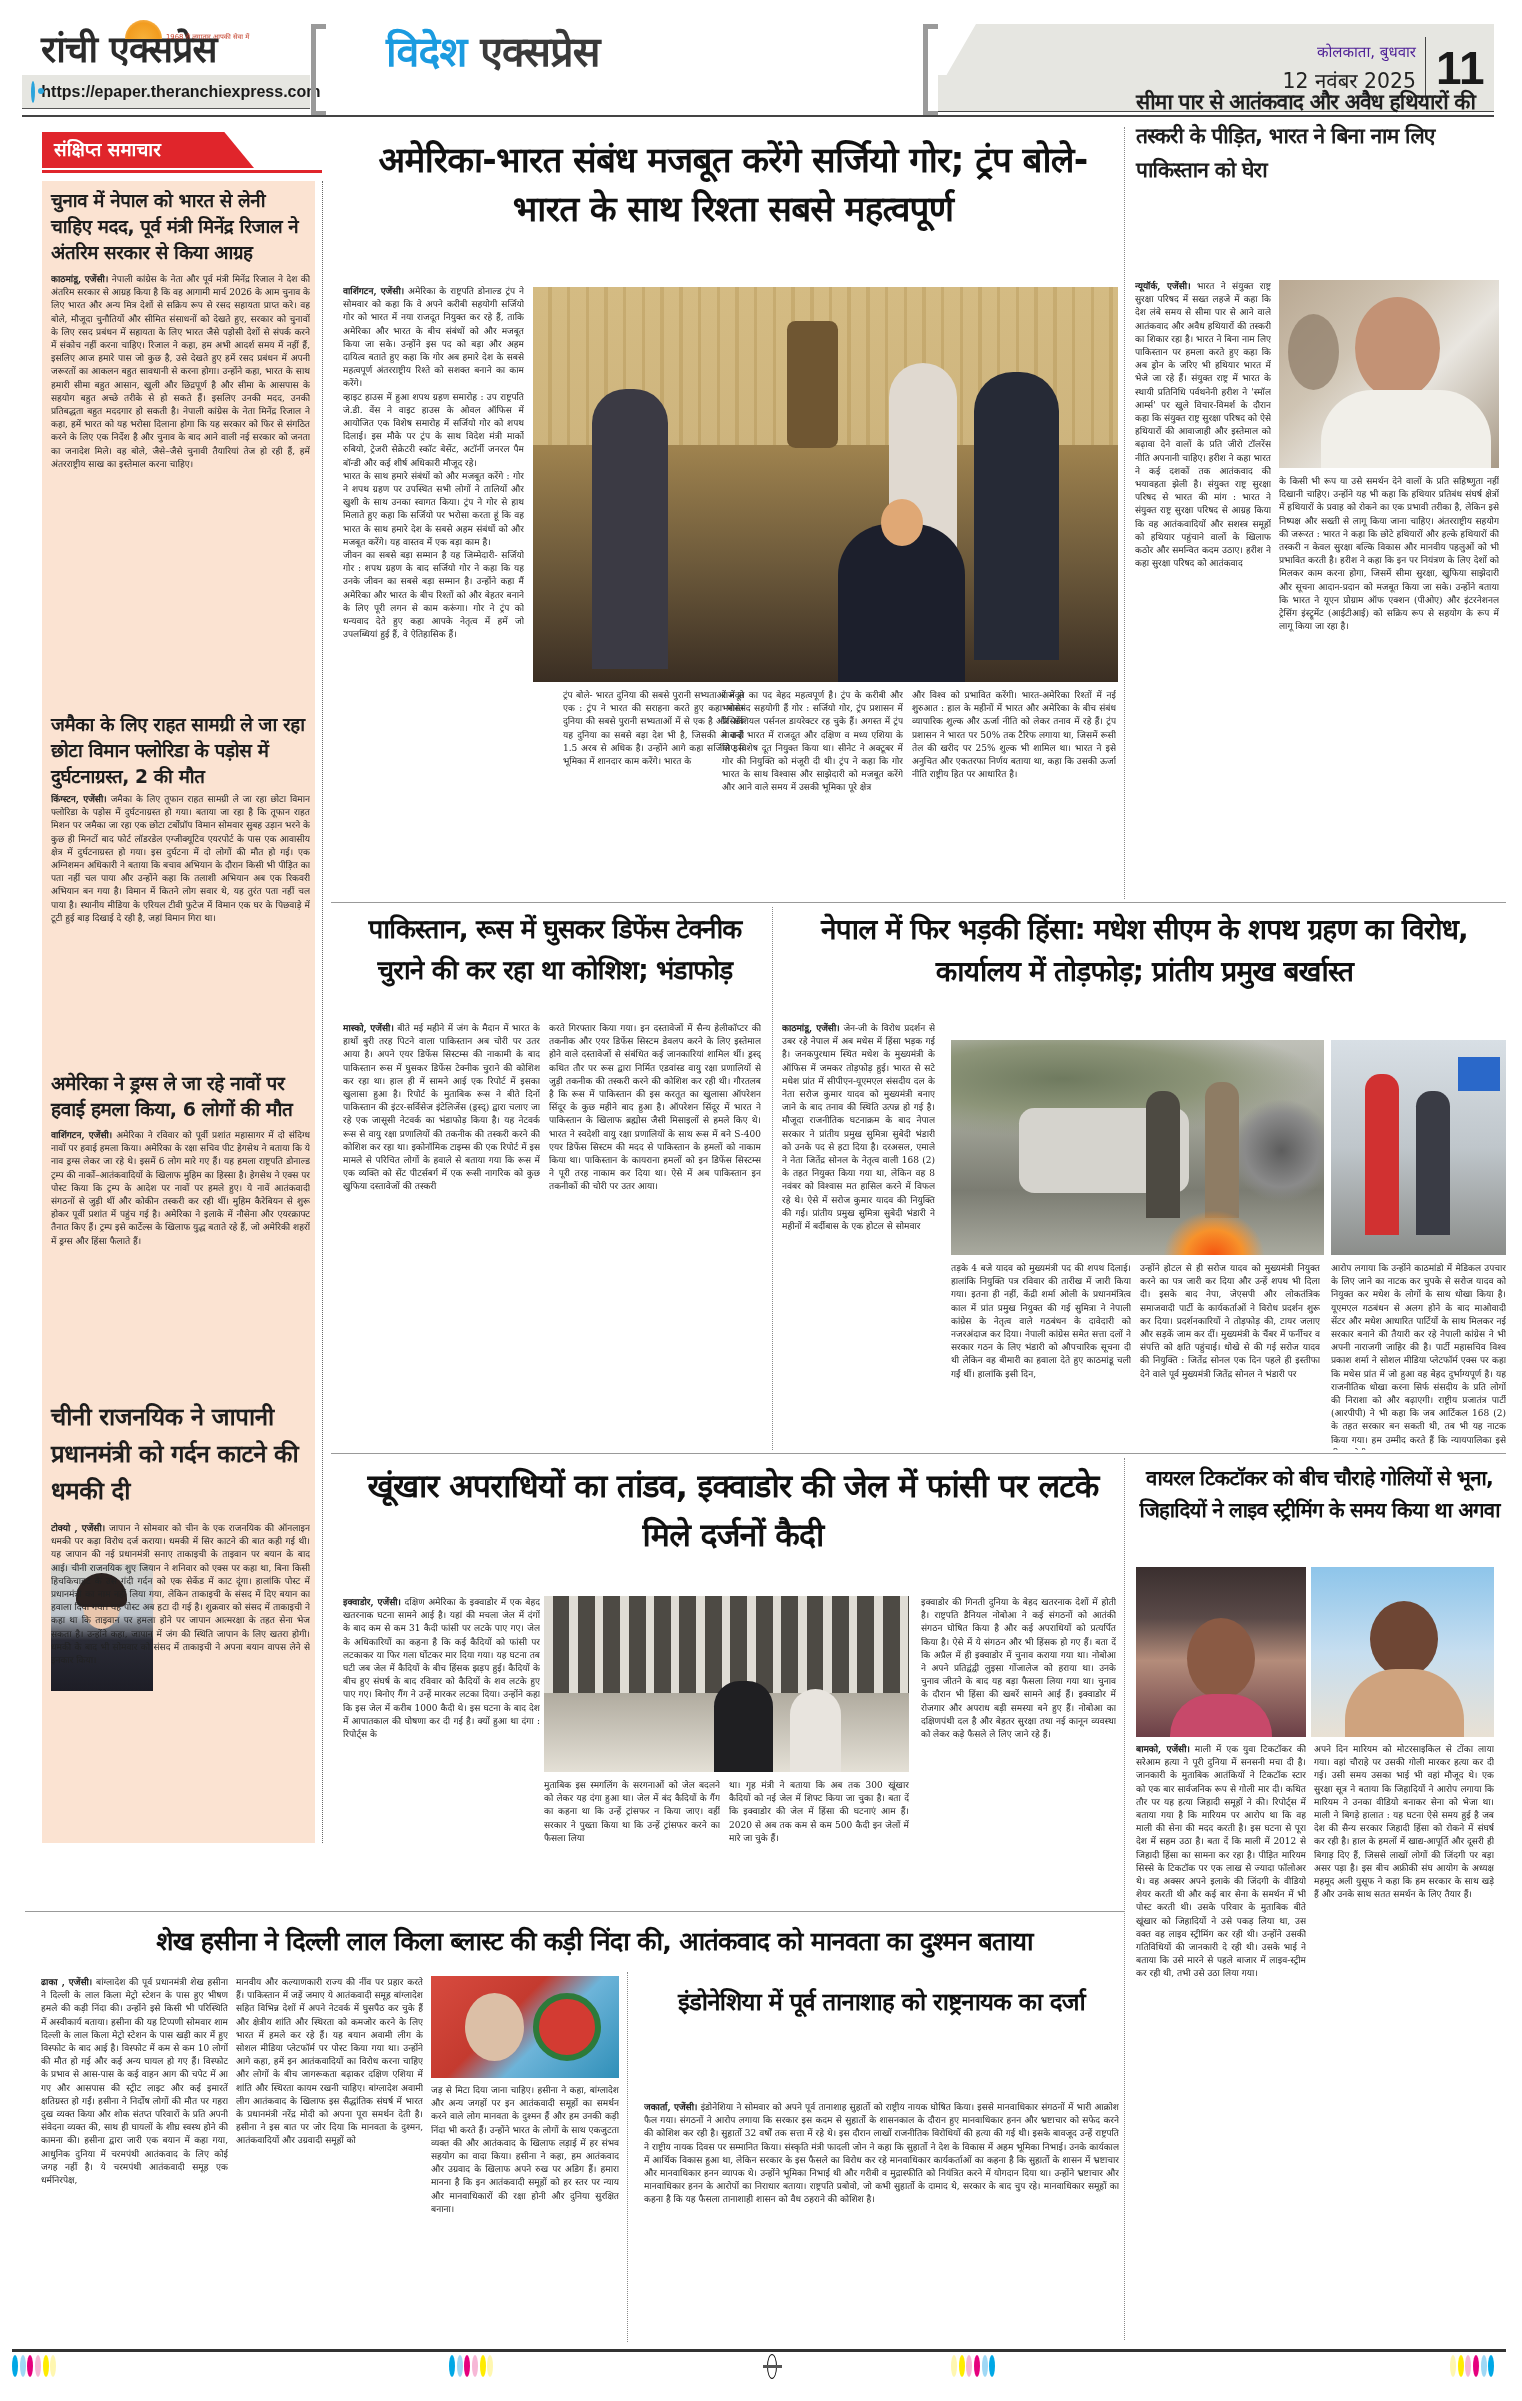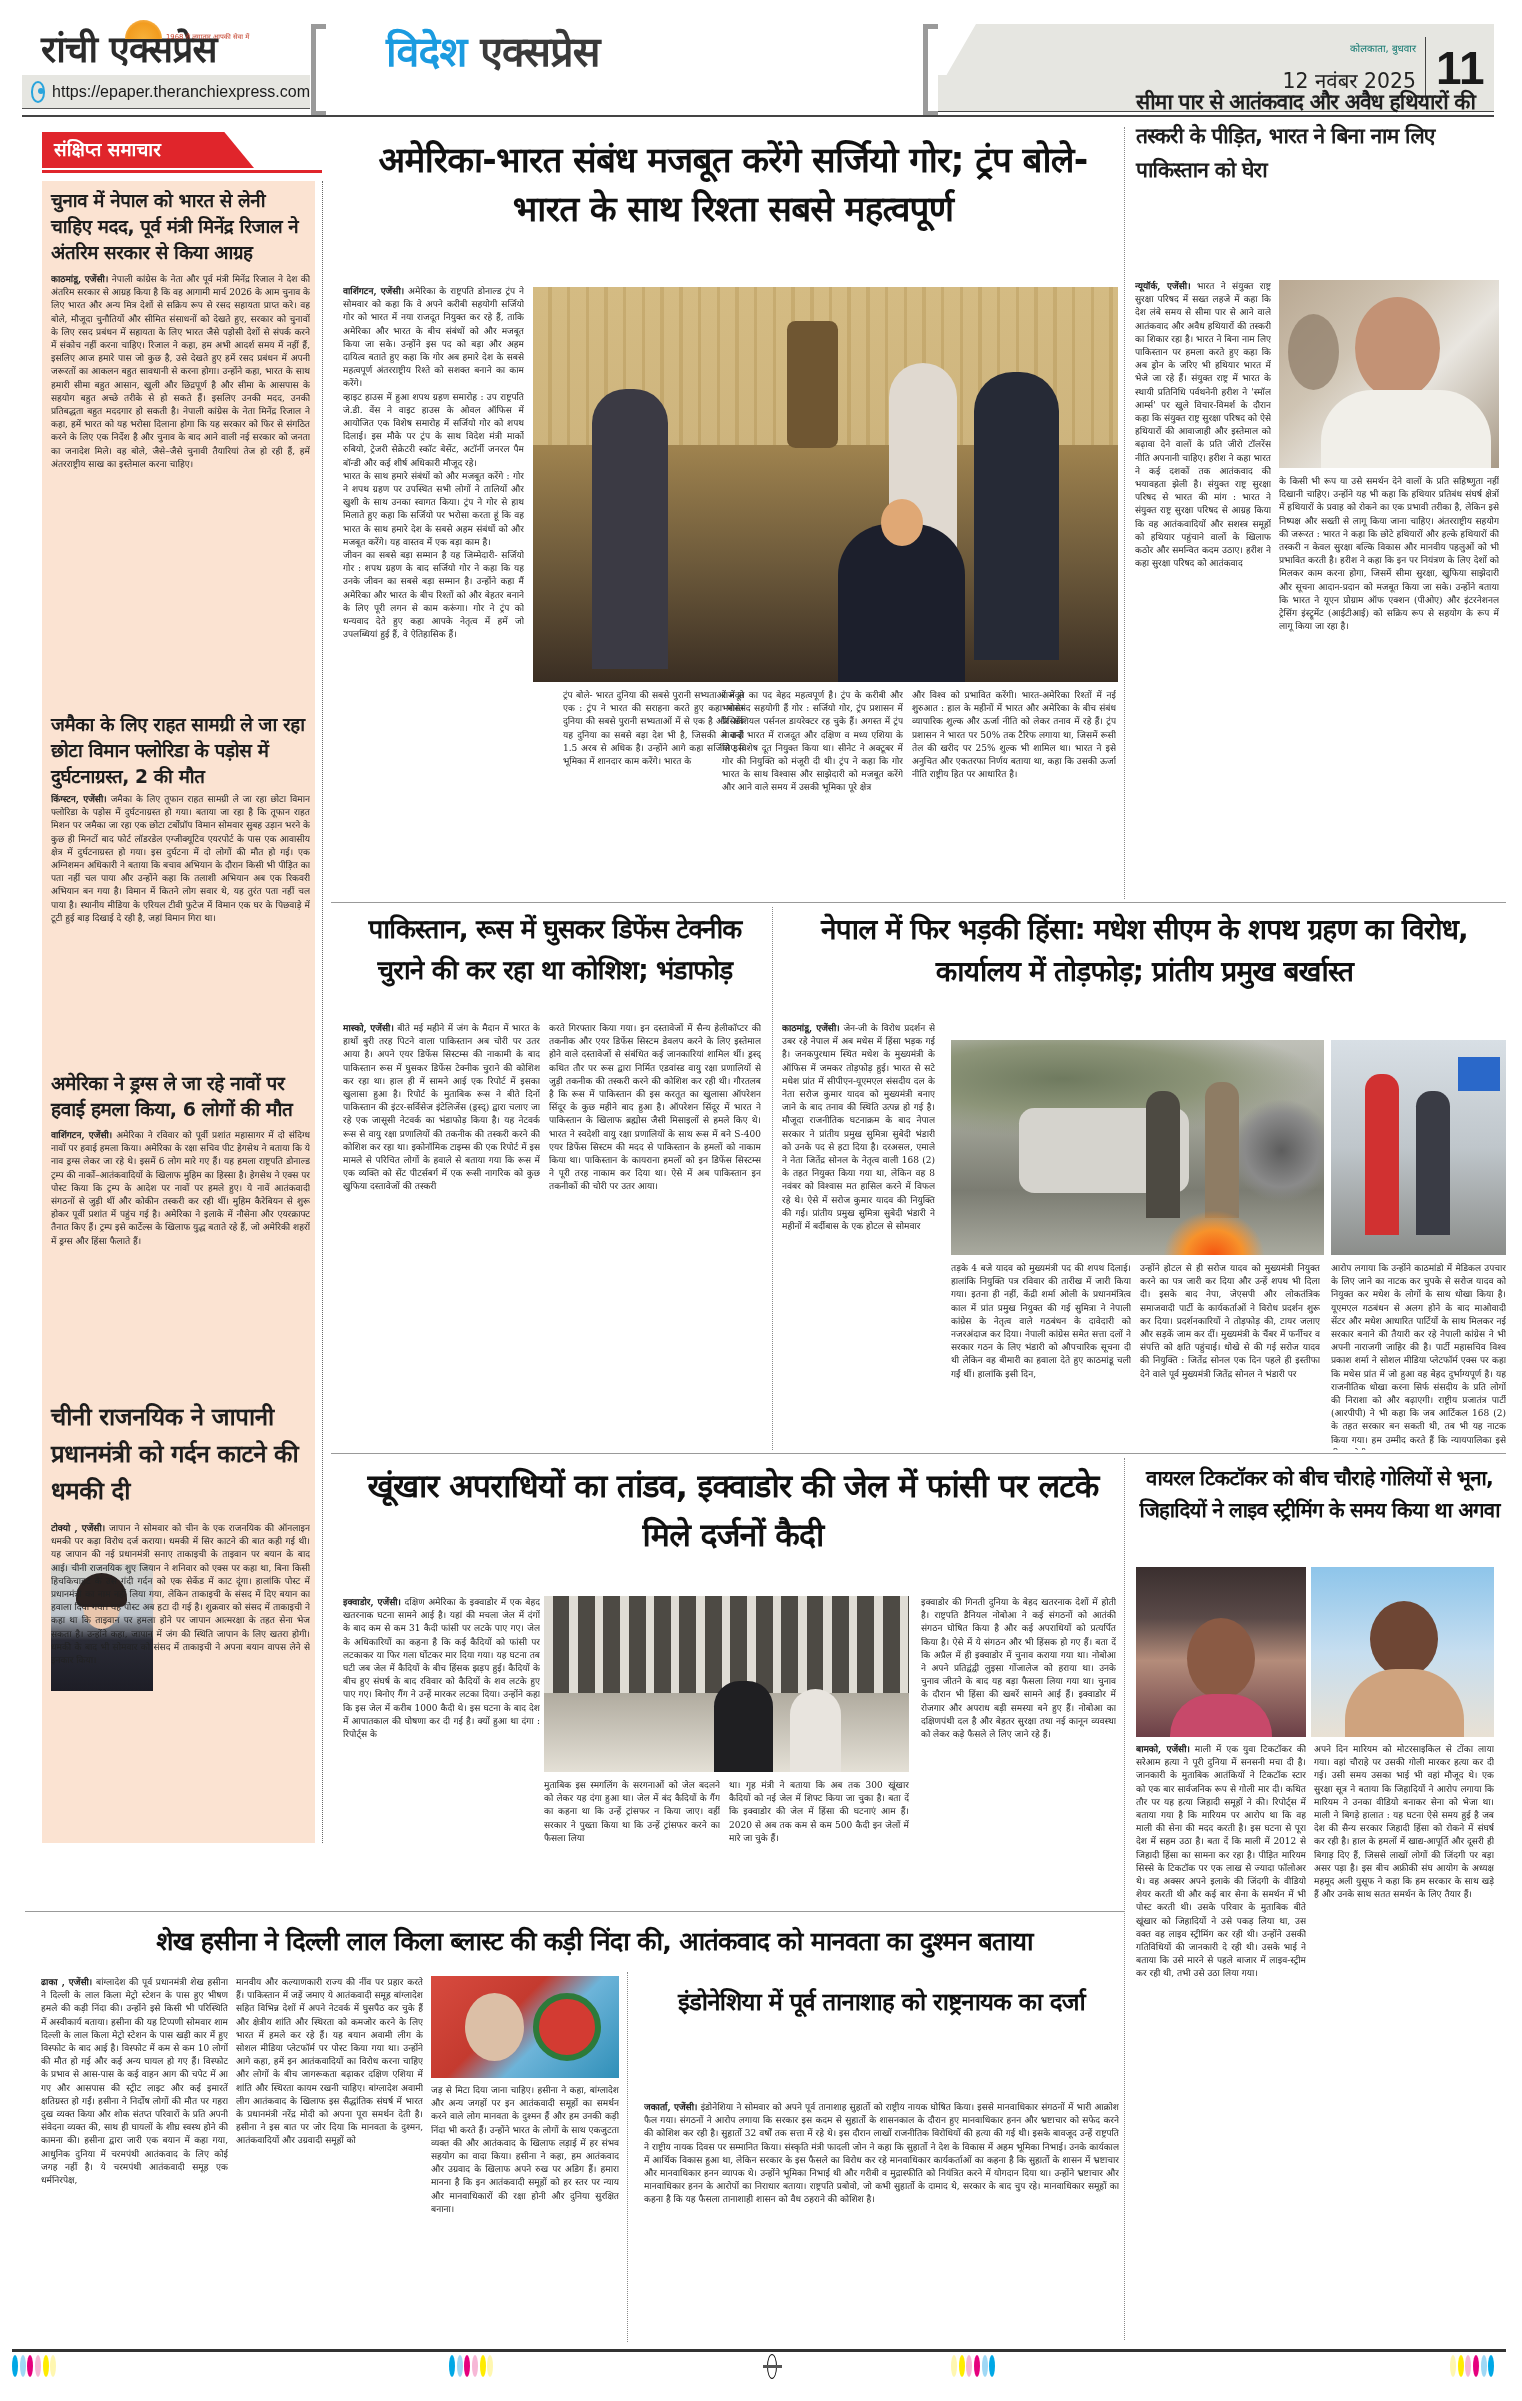--- a/index.html
+++ b/index.html
@@ -7,28 +7,28 @@
   body { position: relative; font-family: "DejaVu Sans", sans-serif; color: #1a1a1a; }
 
   
   .masthead { position: absolute; left: 0; top: 0; width: 1523px; height: 119px; }
   .logo { position: absolute; left: 41px; top: 22px; font-family: "DejaVu Serif", serif; font-weight: bold; font-size: 37px; color: #2b2b2b; letter-spacing: -0.8px; }
   .logo-sun { position: absolute; left: 125px; top: 20.4px; width: 37px; height: 18.7px; border-radius: 37px 37px 0 0; background: radial-gradient(circle at 50% 100%, #f7b23b 0%, #f29c1f 60%, #fbd59a 100%); }
   .logo-tag { position: absolute; left: 166px; top: 32px; font-size: 6.8px; color: #c4402a; }
   .url-bar { position: absolute; left: 22px; top: 75px; width: 288px; height: 34px; background: #e6e6e1; border-bottom: 1.7px solid #555; display: flex; align-items: center; padding-left: 8.5px; }
   .url-icon { width: 22px; height: 22px; border-radius: 50%; border: 2.5px solid #2aa4dc; margin-right: 6.8px; position: relative; }
   .url-icon::after { content: ""; position: absolute; left: 5.1px; top: 5.1px; width: 6.8px; height: 6.8px; border-radius: 50%; background: #2aa4dc; }
-  .url-text { font-family: "Liberation Sans", sans-serif; font-weight: normal; font-size: 16px; color: #1a1a1a; }
+  .url-text { font-family: "Liberation Sans", sans-serif; font-weight: bold; font-size: 16px; color: #1a1a1a; }
   .bracket-l { position: absolute; left: 311px; top: 24px; width: 15.3px; height: 92px; border: 5.1px solid #9a9a9a; border-right: none; }
   .section-title { position: absolute; left: 386px; top: 22px; font-family: "DejaVu Sans", sans-serif; font-weight: bold; font-size: 41px; letter-spacing: -0.8px; }
   .section-title .blue { color: #1b9be0; }
   .section-title .grey { color: #3a3a3a; }
   .bracket-r { position: absolute; left: 923px; top: 24px; width: 15.3px; height: 92px; border: 5.1px solid #9a9a9a; border-right: none; }
   .date-panel { position: absolute; left: 938px; top: 24px; width: 556px; height: 88px; background: #e6e6e1; clip-path: polygon(38px 0, 100% 0, 100% 100%, 0 100%, 0 51px, 8.5px 51px); border-bottom: 1.7px solid #444; }
-  .date-city { position: absolute; right: 100px; top: 44px; font-size: 10px; color: #0f766e; text-align: right; }
+  .date-city { position: absolute; right: 100px; top: 44px; font-size: 15px; color: #4c1d95; text-align: right; }
   .date-day { position: absolute; right: 100px; top: 71px; font-size: 20.4px; color: #222; text-align: right; }
   .date-sep { position: absolute; left: 1425px; top: 37px; width: 0.8px; height: 63px; background: #444; }
   .page-no { position: absolute; left: 1436px; top: 41px; font-family: "Liberation Sans", sans-serif; font-weight: bold; font-size: 46px; color: #1a1a1a; }
   .mast-rule { position: absolute; left: 22px; top: 115px; width: 1472px; height: 1.7px; background: #444; }
 
   
   .col-text { font-family: "DejaVu Serif", serif; font-size: 9px; line-height: 13.2px; text-align: justify; color: #222; }
   .col-text b { font-weight: bold; }
   .hl { font-family: "DejaVu Sans", sans-serif; font-weight: bold; color: #111; letter-spacing: -0.8px; }
   .abs { position: absolute; }

